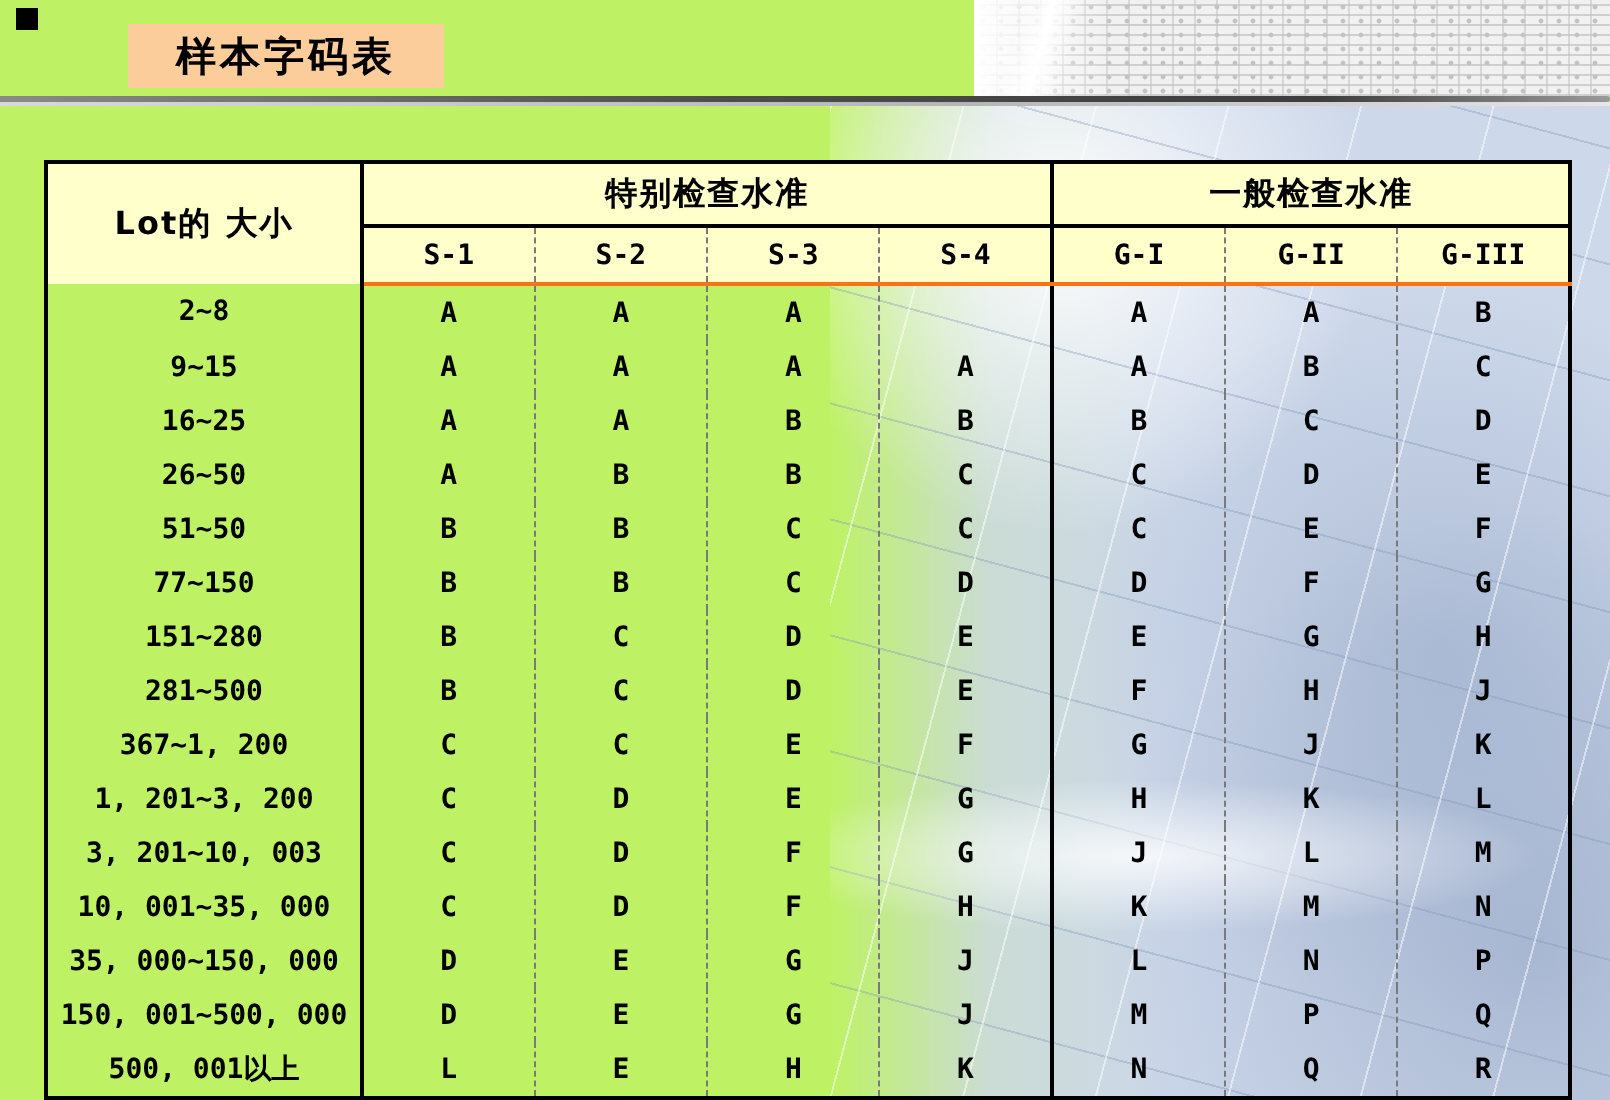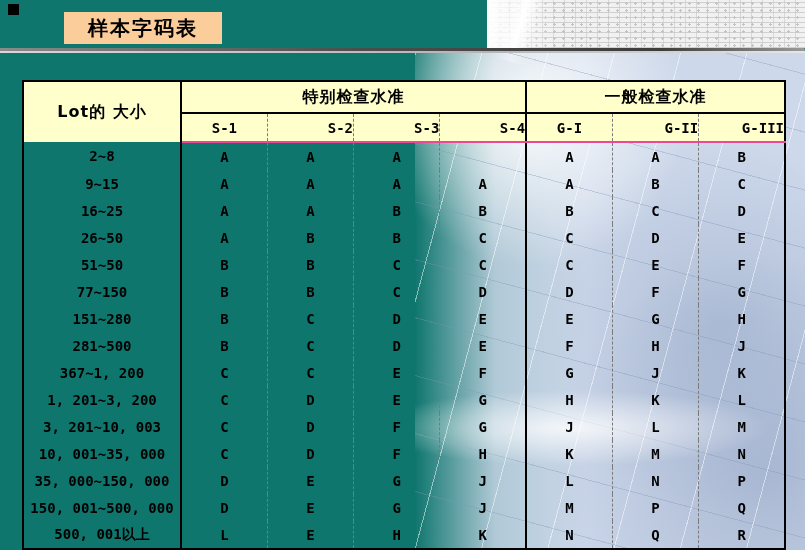--- a/index.html
+++ b/index.html
@@ -2,21 +2,21 @@
 <html><head>
 <meta charset="utf-8">
 <style>
   html, body {
     margin: 0; padding: 0;
     width: 805px; height: 550px;
     overflow: hidden;
     background: #ffffff;
     font-family: "DejaVu Sans", sans-serif;
   }
-  .slide { position: relative; width: 805px; height: 550px; background: #0f766e; }
+  .slide { position: relative; width: 805px; height: 550px; background: #bef264; }
 
   
   .banner-art {
     position: absolute; left: 487px; top: 0; width: 318px; height: 48px;
     background-color: #f1f1f1;
     background-image:
       radial-gradient(circle, #c3c3c3 1px, rgba(0,0,0,0) 1.4px),
       repeating-linear-gradient(90deg, rgba(195,195,195,0.55) 0 1px, rgba(0,0,0,0) 1px 11px),
       repeating-linear-gradient(0deg, rgba(185,185,185,0.6) 0 1px, rgba(0,0,0,0) 1px 5px);
     background-size: 9px 7px, auto, auto;
@@ -90,23 +90,23 @@
     border-right: 2px solid #000;
     font: bold 16px "DejaVu Sans", sans-serif;
     letter-spacing: 1px;
   }
   tr.h1 th { height: 30px; font: bold 16px "DejaVu Sans", sans-serif; letter-spacing: 1px; }
   th.grp { border-bottom: 2px solid #000; margin-left: 36px; }
   th.g-special { border-right: 2px solid #000; }
   tr.h2 th {
     height: 27px;
     font: bold 14px "DejaVu Sans Mono", monospace;
-    border-bottom: 2px solid #ec4899;
-  }
-  tr.h2 th.d { border-left: 1px dashed #7a7a7a; text-align: right; }
+    border-bottom: 2px solid #f97316;
+  }
+  tr.h2 th.d { border-left: 1px dashed #7a7a7a; }
   tr.h2 th.s { border-left: 2px solid #000; }
 
   tbody td {
     height: 27px;
     font: bold 14px "DejaVu Sans Mono", monospace;
     background: transparent;
   }
   tbody td.lot { border-right: 2px solid #000; }
   tbody td.d { border-left: 1px dashed #7a7a7a; }
   tbody td.s { border-left: 2px solid #000; }

